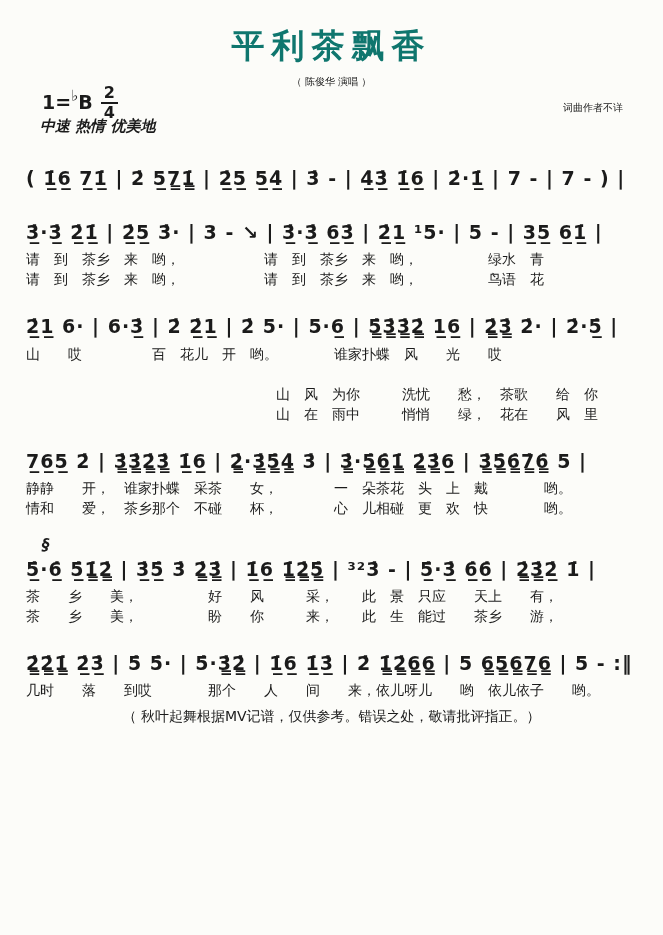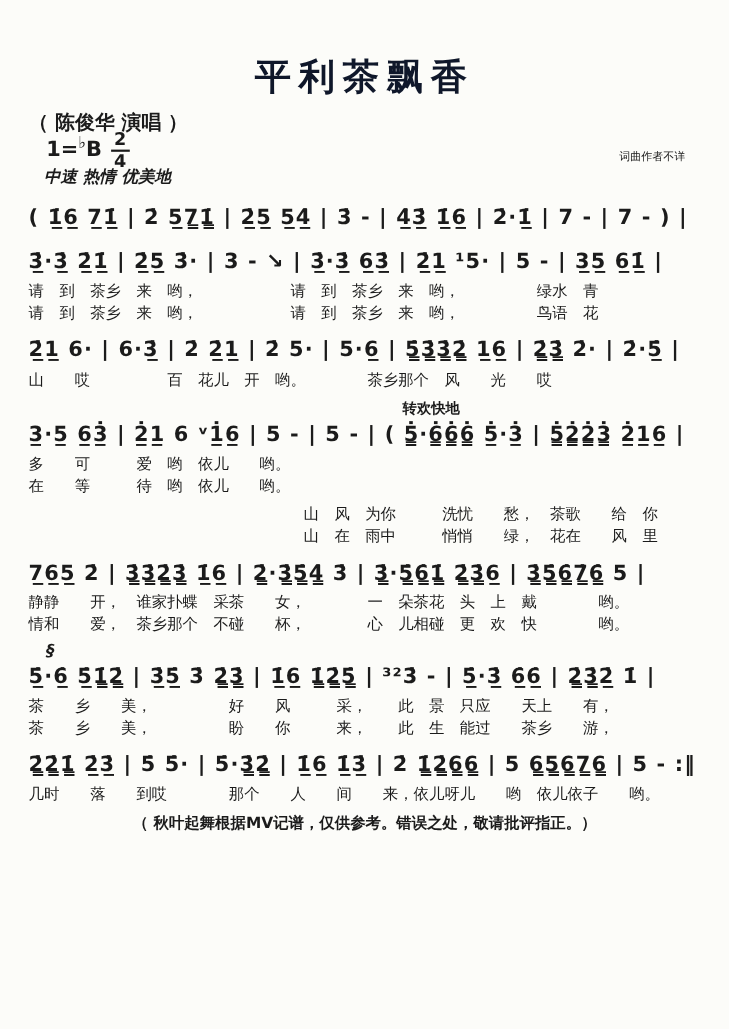--- a/index.html
+++ b/index.html
@@ -6,48 +6,48 @@
   body{
     width:663px;height:935px;overflow:hidden;
     background:#fcfcf9;color:#1b1b1b;
     font-family:"DejaVu Sans","Liberation Sans",sans-serif;
   }
   .sheet{padding:24px 26px 0 26px;}
   .title{
     text-align:center;font-size:33px;font-weight:bold;letter-spacing:7px;
     font-family:"DejaVu Sans",sans-serif;
   }
-  .subtitle{text-align:left;font-size:18px;font-weight:bold;margin-top:6px;}
+  .subtitle{text-align:center;font-size:10px;font-weight:normal;margin-top:6px;}
   .meta-row{position:relative;height:50px;margin-top:2px;}
   .keysig{position:absolute;left:16px;top:-6px;font-size:19px;font-weight:bold;}
   .flat{font-size:15px;vertical-align:super;}
   .frac{display:inline-block;text-align:center;vertical-align:middle;margin-left:8px;line-height:1;}
   .frac .top{display:block;border-bottom:2px solid #1b1b1b;padding:0 3px 1px 3px;font-size:16px;font-weight:bold;}
   .frac .bot{display:block;padding-top:1px;font-size:16px;font-weight:bold;}
   .tempo{position:absolute;left:14px;top:26px;font-size:15px;font-weight:bold;
     font-family:"DejaVu Serif","Liberation Serif",serif;font-style:italic;}
   .credit{position:absolute;right:14px;top:10px;font-size:10px;
     font-family:"DejaVu Serif","Liberation Serif",serif;}
-  .line{margin-top:6px;}
+  .line{margin-top:20px;}
   .notation{
     font-size:19px;font-weight:bold;line-height:1.8;white-space:pre;
     letter-spacing:1px;font-family:"DejaVu Sans",sans-serif;
   }
   .lyric{font-size:14px;line-height:20px;white-space:pre;}
   .lyric.indent{margin-left:250px;}
   .annotation{font-size:13px;font-weight:bold;margin-left:340px;height:16px;}
   .segno{font-size:15px;font-weight:bold;font-style:italic;margin-left:16px;height:14px;line-height:14px;}
-  .footer{ text-align:center;font-size:14px;font-weight:bold;margin-top:8px;}
+  .footer{ text-align:center;font-size:14px;font-weight:normal;margin-top:8px;}
 </style>
 </head>
 <body>
 
 <div class="sheet">
 
-  <div class="title" style="color:#0f172a;margin-top:24px;">平利茶飘香</div>
+  <div class="title" style="color:#0f766e;">平利茶飘香</div>
 
   <div class="subtitle">（ 陈俊华 演唱 ）</div>
 
   <div class="meta-row">
     <div class="keysig">
       <span>1=</span><span class="flat">♭</span><span>B</span><span class="frac"><span class="top">2</span><span class="bot">4</span></span>
     </div>
     <div class="tempo">中速 热情 优美地</div>
     <div class="credit">词曲作者不详</div>
   </div>
@@ -57,29 +57,23 @@
   </div>
 
   <div class="line">
     <div class="notation">3̲̇·3̲̇ 2̲̇1̲̇ | 2̲̇5̲ 3̇· | 3 - ↘ | 3̲̇·3̲̇ 6̲3̲̇ | 2̲̇1̲ ¹5· | 5 - | 3̲5̲ 6̲1̲̇ |</div>
     <div class="lyric">请　到　茶乡　来　哟，　　　　　　请　到　茶乡　来　哟，　　　　　绿水　青</div>
     <div class="lyric">请　到　茶乡　来　哟，　　　　　　请　到　茶乡　来　哟，　　　　　鸟语　花</div>
   </div>
 
   <div class="line">
     <div class="notation">2̲̇1̲ 6· | 6·3̲̇ | 2̇ 2̲̇1̲ | 2̇ 5· | 5·6̲ | 5̳̇3̳̇3̳̇2̳̇ 1̲6̲ | 2̳̇3̳̇ 2̇· | 2̇·5̲̇ |</div>
-    <div class="lyric">山　　哎　　　　　百　花儿　开　哟。　　　　茶乡那个　风　　光　　哎</div>
+    <div class="lyric">山　　哎　　　　　百　花儿　开　哟。　　　　谁家扑蝶　风　　光　　哎</div>
   </div>
 
-  <div class="line">
-    <div class="annotation">转欢快地</div>
-    <div class="notation">3̲·5̲ 6̲3̲̇ | 2̲̇1̲ 6 ᵛ1̲̇6̲ | 5 - | 5 - | ( 5̳̇·6̳̇6̳̇6̳̇ 5̲̇·3̲̇ | 5̳̇2̳̇2̳̇3̳̇ 2̲̇1̲6̲ |</div>
-    <div class="lyric">多　　可　　　爱　哟　依儿　　哟。</div>
-    <div class="lyric">在　　等　　　待　哟　依儿　　哟。</div>
-  </div>
 
   <div class="line">
     <div class="lyric indent">山　风　为你　　　洗忧　　愁，　茶歌　　给　你</div>
     <div class="lyric indent">山　在　雨中　　　悄悄　　绿，　花在　　风　里</div>
   </div>
 
   <div class="line">
     <div class="notation">7̲6̲5̲ 2̇ | 3̳̇3̳̇2̳̇3̳̇ 1̲̇6̲ | 2̳̇·3̳̇5̳̇4̳̇ 3̇ | 3̳̇·5̳̇6̳̇1̳̇ 2̳̇3̳̇6̲ | 3̳̇5̳̇6̳̇7̳̇6̳̇ 5 |</div>
     <div class="lyric">静静　　开，　谁家扑蝶　采茶　　女，　　　　一　朵茶花　头　上　戴　　　　哟。</div>
     <div class="lyric">情和　　爱，　茶乡那个　不碰　　杯，　　　　心　儿相碰　更　欢　快　　　　哟。</div>

